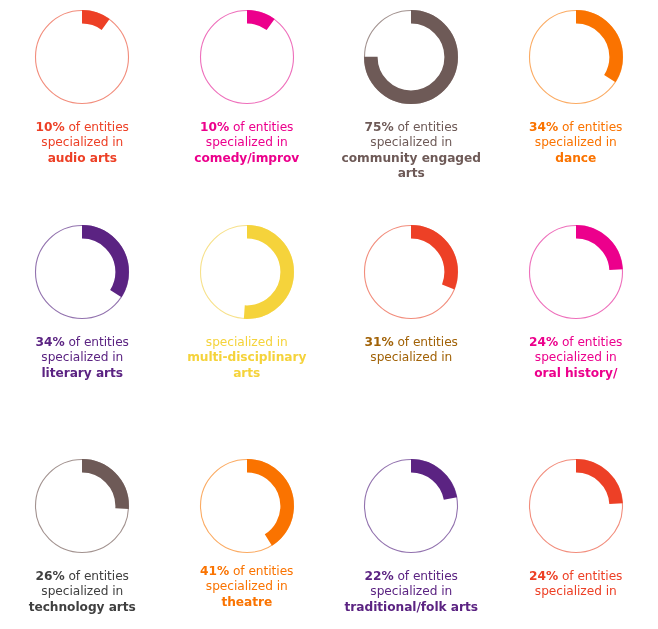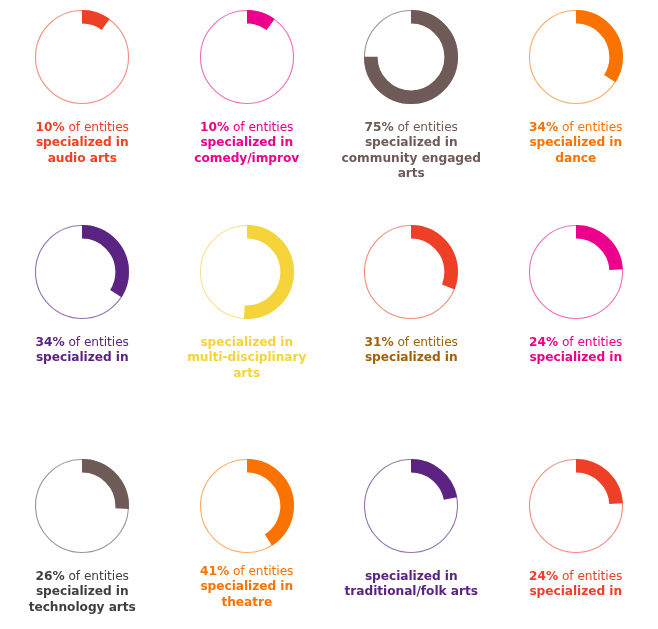--- a/index.html
+++ b/index.html
@@ -55,21 +55,21 @@
     margin-top: 13px;
     text-align: center;
     font-size: 12.2px;
     line-height: 15.4px;
     font-weight: 400;
     letter-spacing: -0.05px;
     width: 160px;
   }
   .caption .pct { font-weight: 700; }
   .caption .cat { font-weight: 700; display: block; }
-  .caption .mid { display: block; font-weight: bold; }
+  .caption .mid { display: block; }
   .caption .lead { display: block; }
 
   
   .r3 .caption { margin-top: 13px; }
 </style>
 </head>
 <body>
 
 <div id="grid">
     <div class="cell r1">
@@ -128,20 +128,21 @@
     <div class="cell r2">
       <div class="donut-wrap">
         <svg class="donut-svg" viewBox="0 0 100 100">
           <circle class="track" cx="50" cy="50" r="46.5" stroke="#9272AE"></circle>
           <circle class="arc" cx="50" cy="50" r="40.15" stroke="#5B2382" stroke-dasharray="85.77176262830854 252.26989008326038" transform="rotate(-90 50 50)"></circle>
         </svg>
       </div>
       <div class="caption" style="color: rgb(91, 35, 130);">
         <span class="lead"><span class="pct">34%</span><span> of entities</span></span>
         <span class="mid">specialized in</span>
+        <span class="cat">literary arts</span>
       </div>
     </div>
     <div class="cell r2">
       <div class="donut-wrap">
         <svg class="donut-svg" viewBox="0 0 100 100">
           <circle class="track" cx="50" cy="50" r="46.5" stroke="#F7E18B"></circle>
           <circle class="arc" cx="50" cy="50" r="40.15" stroke="#F5D33B" stroke-dasharray="128.65764394246278 252.26989008326038" transform="rotate(-90 50 50)"></circle>
         </svg>
       </div>
       <div class="caption" style="color: rgb(245, 211, 59);">
@@ -165,20 +166,21 @@
     <div class="cell r2">
       <div class="donut-wrap">
         <svg class="donut-svg" viewBox="0 0 100 100">
           <circle class="track" cx="50" cy="50" r="46.5" stroke="#EE6FBB"></circle>
           <circle class="arc" cx="50" cy="50" r="40.15" stroke="#EC008C" stroke-dasharray="60.544773619982486 252.26989008326038" transform="rotate(-90 50 50)"></circle>
         </svg>
       </div>
       <div class="caption" style="color: rgb(236, 0, 140);">
         <span class="lead"><span class="pct">24%</span><span> of entities</span></span>
         <span class="mid">specialized in</span>
+        <span class="cat">oral history/</span>
       </div>
     </div>
     <div class="cell r3">
       <div class="donut-wrap">
         <svg class="donut-svg" viewBox="0 0 100 100">
           <circle class="track" cx="50" cy="50" r="46.5" stroke="#A2928F"></circle>
           <circle class="arc" cx="50" cy="50" r="40.15" stroke="#6E5A57" stroke-dasharray="65.5901714216477 252.26989008326038" transform="rotate(-90 50 50)"></circle>
         </svg>
       </div>
       <div class="caption" style="color: #404040;">
@@ -201,20 +203,21 @@
       </div>
     </div>
     <div class="cell r3">
       <div class="donut-wrap">
         <svg class="donut-svg" viewBox="0 0 100 100">
           <circle class="track" cx="50" cy="50" r="46.5" stroke="#9272AE"></circle>
           <circle class="arc" cx="50" cy="50" r="40.15" stroke="#5B2382" stroke-dasharray="55.49937581831728 252.26989008326038" transform="rotate(-90 50 50)"></circle>
         </svg>
       </div>
       <div class="caption" style="color: rgb(91, 35, 130);">
+        <span class="lead"><span class="pct">22%</span><span> of entities</span></span>
         <span class="mid">specialized in</span>
         <span class="cat">traditional/folk arts</span>
       </div>
     </div>
     <div class="cell r3">
       <div class="donut-wrap">
         <svg class="donut-svg" viewBox="0 0 100 100">
           <circle class="track" cx="50" cy="50" r="46.5" stroke="#F28D7C"></circle>
           <circle class="arc" cx="50" cy="50" r="40.15" stroke="#ED4026" stroke-dasharray="60.544773619982486 252.26989008326038" transform="rotate(-90 50 50)"></circle>
         </svg>

